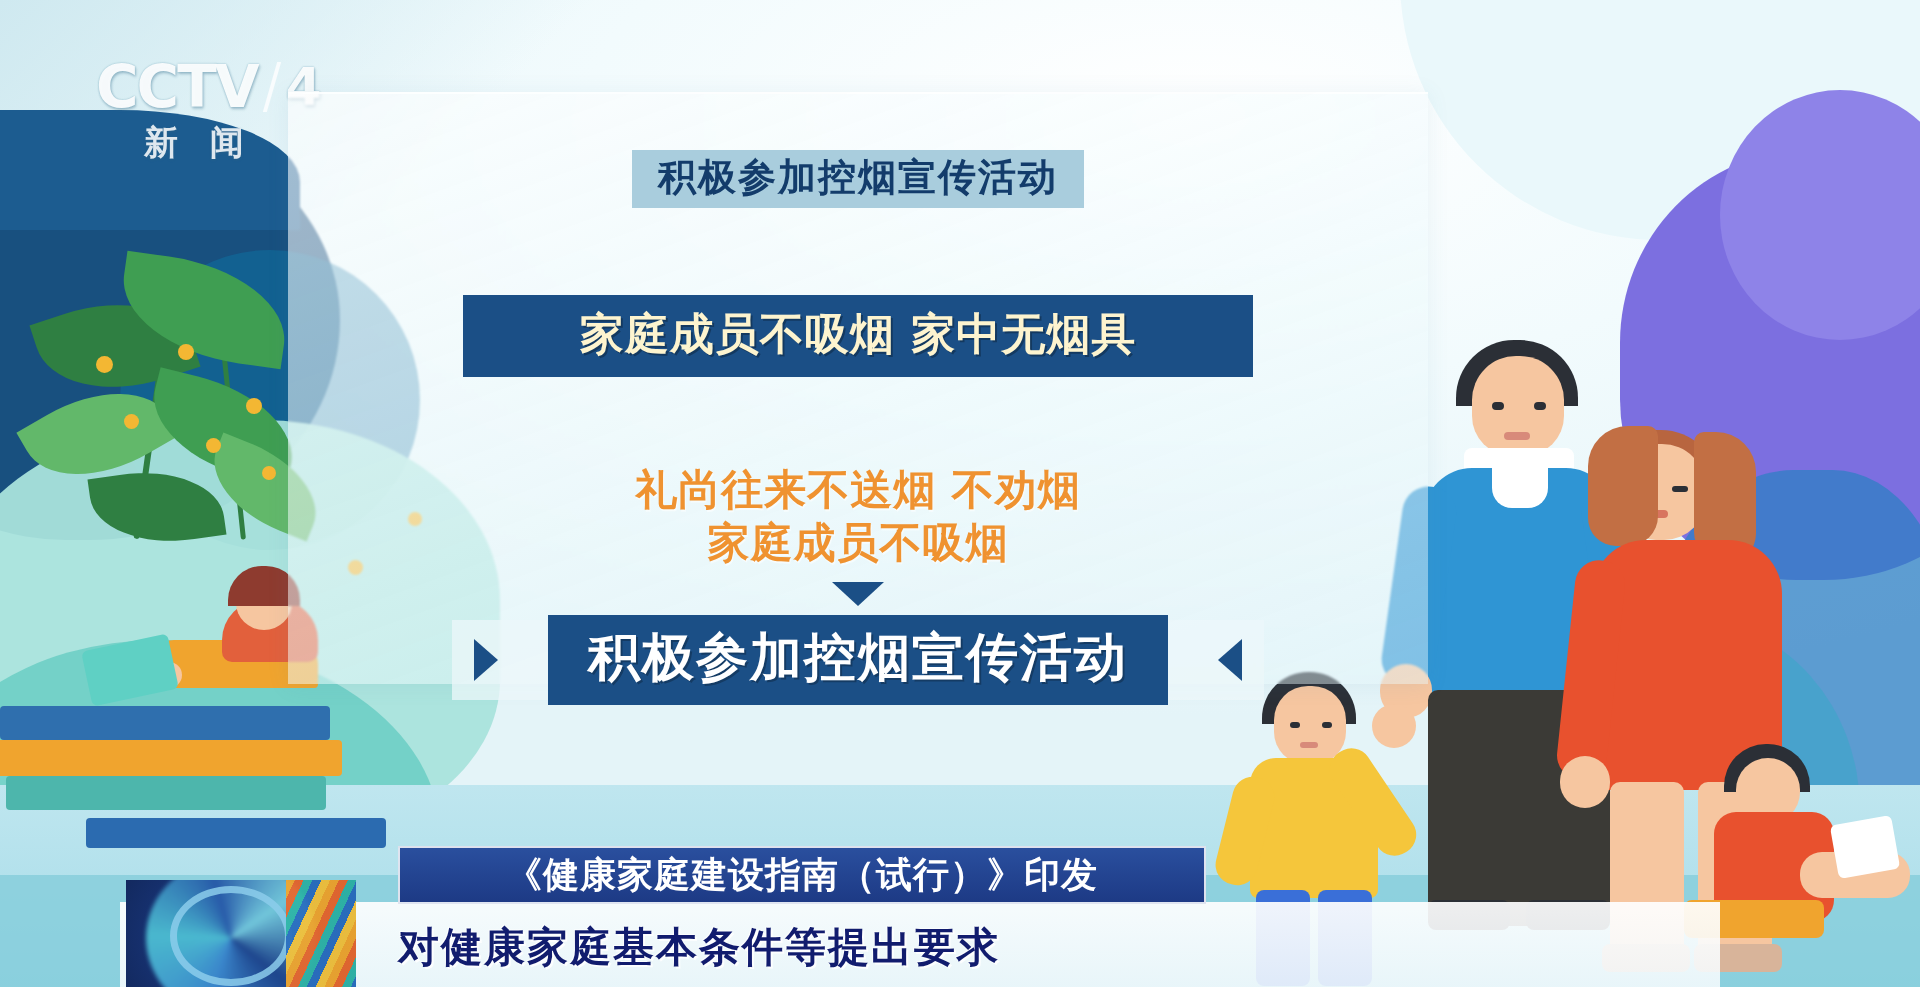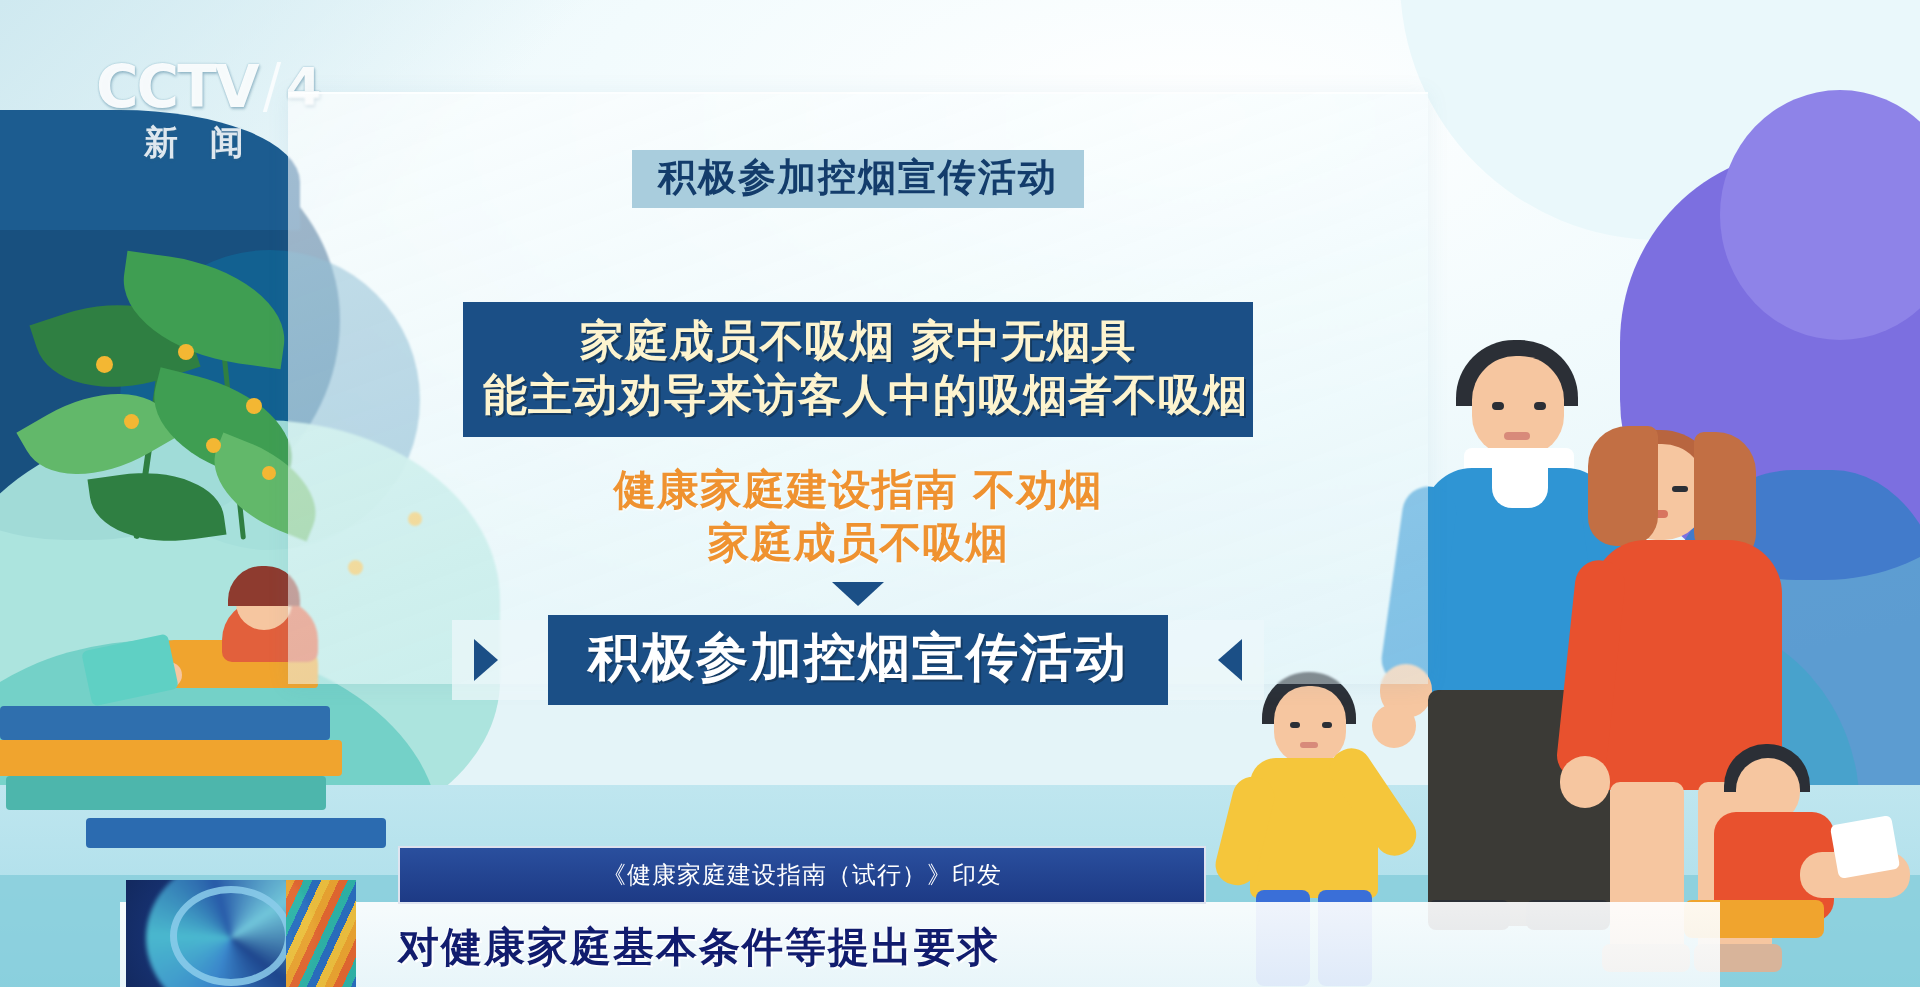--- a/index.html
+++ b/index.html
@@ -139,21 +139,21 @@
     font-weight:bold;
     font-size:38px;
     letter-spacing:2px;
     padding:6px 26px 8px 26px;
     white-space:nowrap;
     line-height:1.15;
   }
 
   .navy-box{
     position:absolute; left:50%; transform:translateX(-50%);
-    top:208px; width:790px;
+    top:201px; width:790px;
     background:#1b4f86;
     padding:12px 20px 16px 20px;
     text-align:center;
   }
   .navy-line{
     color:#fdf4cf;
     font-weight:bold;
     letter-spacing:1px;
     text-shadow:2px 2px 0 rgba(0,0,0,.28);
     line-height:1.22;
@@ -216,21 +216,21 @@
   }
 
   
   .ticker-top{
     position:absolute; left:398px; top:846px; width:808px; height:58px;
     background:linear-gradient(180deg,#2a4f9e 0%, #1d3a85 100%);
     border:2px solid rgba(255,255,255,.85);
     display:flex; align-items:center; justify-content:center;
   }
   .ticker-top span{
-    color:#ffffff; font-weight:normal; font-size:24px; letter-spacing:1px;
+    color:#ffffff; font-weight:bold; font-size:36px; letter-spacing:1px;
     white-space:nowrap;
     text-align:center;
   }
   .ticker-main{
     position:absolute; left:398px; top:904px; width:1000px; height:86px;
     display:flex; align-items:center;
   }
   .ticker-main span{
     color:#111c6e; font-weight:bold; font-size:41px; letter-spacing:2px;
     white-space:nowrap;
@@ -394,25 +394,24 @@
   </div>
 
   <div class="panel">
 
     <div class="panel-title-wrap">
       <div class="panel-title">积极参加控烟宣传活动</div>
     </div>
 
     <div class="navy-box">
       <div class="navy-line l1">家庭成员不吸烟  家中无烟具</div>
-      <div class="navy-line l2">能主动劝导来访客人中的吸烟者不吸烟</div>
     </div>
 
     <div class="orange-block">
-      <div class="orange-line">健康家庭建设指南 不劝烟</div>
+      <div class="orange-line">礼尚往来不送烟 不劝烟</div>
       <div class="orange-line">家庭成员不吸烟</div>
     </div>
 
     <div class="arrow-down"></div>
 
     <div class="bottom-strip">
       <div class="tri-left"></div>
       <div class="bottom-box">
         <div class="bottom-box-text">积极参加控烟宣传活动</div>
       </div>

